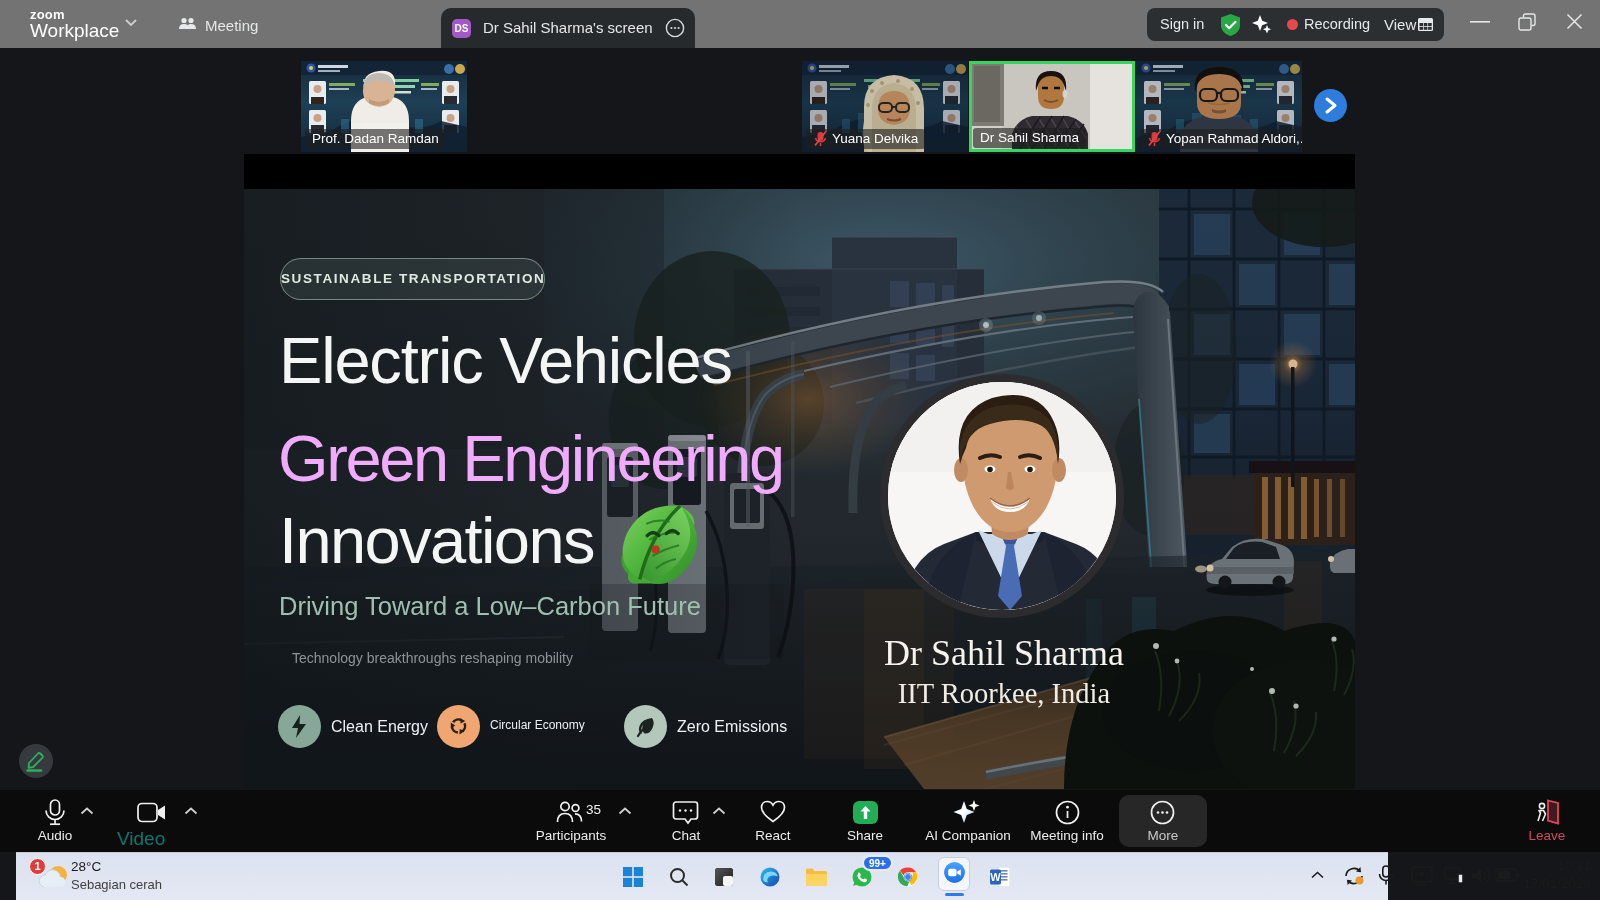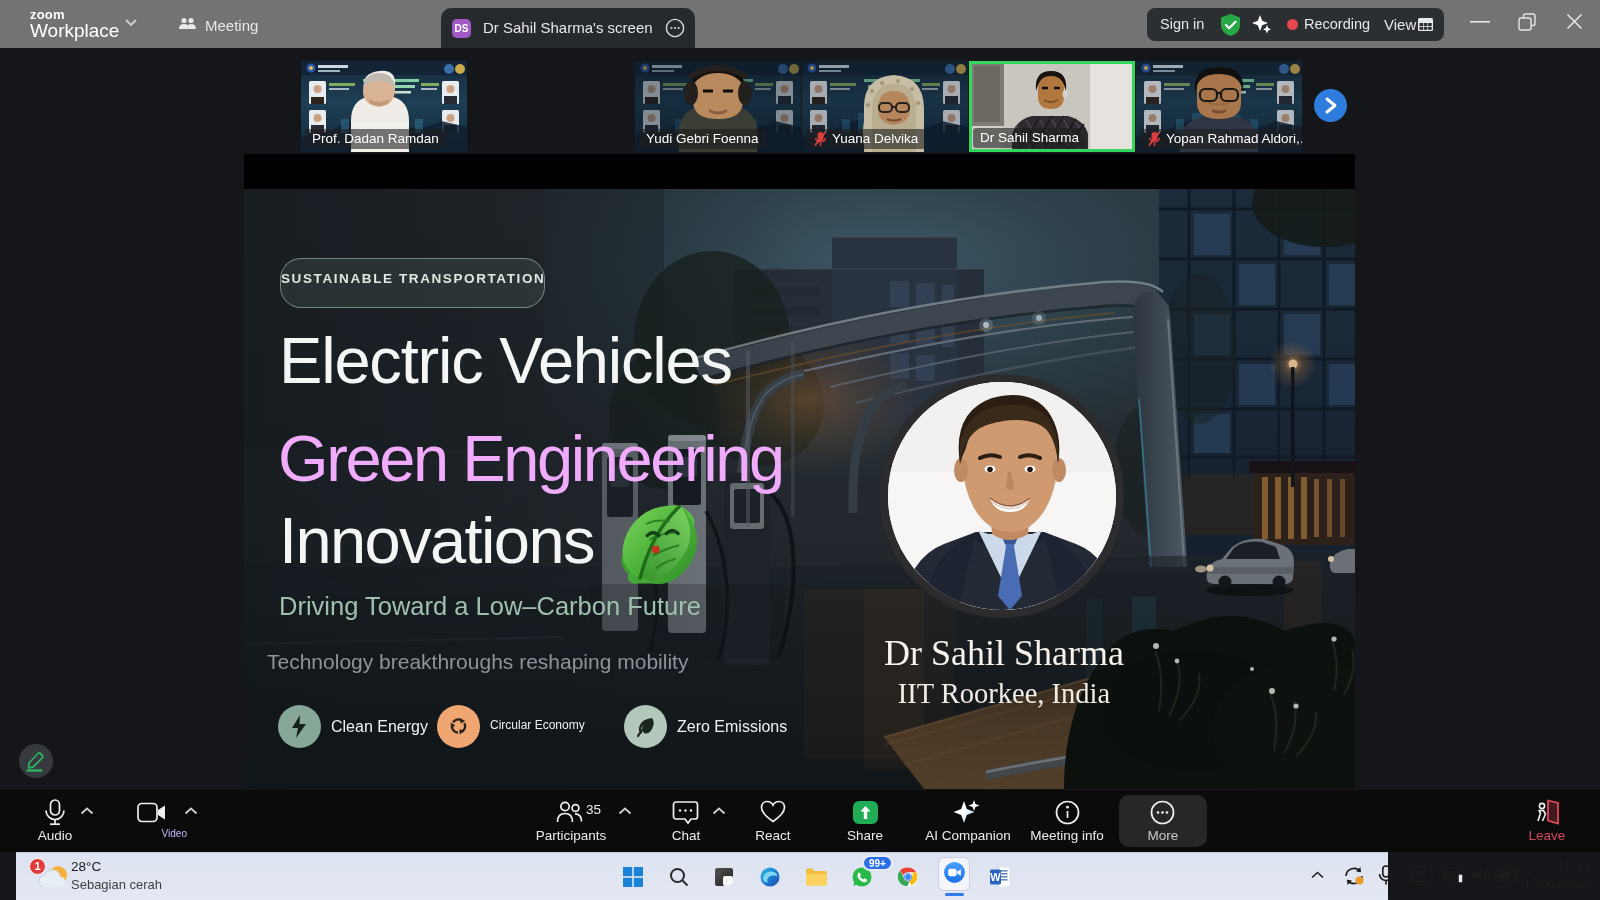--- a/index.html
+++ b/index.html
@@ -141,35 +141,20 @@
       <path d="M50 91 L50 60 Q50 40 66 36 L64 28 Q60 12 78 10 Q96 8 94 26 L92 36 Q108 40 108 60 L108 91 Z" fill="#f0ede8"></path>
       <path d="M62 30 Q62 14 78 13 Q94 14 94 28 Q94 44 78 46 Q62 44 62 30 Z" fill="#d9b494"></path>
       <path d="M62 26 Q64 12 78 12 Q92 12 94 26 Q88 20 78 20 Q68 20 62 26 Z" fill="#bfb9b2"></path>
       <path d="M68 38 Q78 44 88 38 L88 42 Q78 48 68 42 Z" fill="#c39a7a"></path>
       <rect x="50" y="62" width="58" height="29" fill="#f2f0ea"></rect>
     </svg>
     <div class="namelab">Prof. Dadan Ramdan</div>
   </div>
 
 
-  <div class="tile" style="left:635px;">
-    <svg width="166" height="91">
-        <use href="#poster"></use>
-      <rect width="166" height="91" fill="#0c1823" opacity=".45"></rect>
-      <path d="M44 91 L44 66 Q48 50 62 46 L104 46 Q118 50 122 66 L122 91 Z" fill="#3a3d33"></path>
-      <path d="M58 24 Q58 6 83 6 Q108 6 108 24 L108 40 Q108 58 83 58 Q58 58 58 40 Z" fill="#b98a5e"></path>
-      <path d="M56 30 Q54 8 83 6 Q112 8 110 30 L108 24 Q100 12 83 12 Q66 12 58 24 Z" fill="#15100c"></path>
-      <ellipse cx="56" cy="32" rx="7" ry="12" fill="#23201d"></ellipse>
-      <ellipse cx="110" cy="32" rx="7" ry="12" fill="#23201d"></ellipse>
-      <path d="M54 16 Q83 -2 112 16" stroke="#23201d" stroke-width="6" fill="none"></path>
-      <path d="M68 30 L78 30 M88 30 L98 30" stroke="#0d0a08" stroke-width="3"></path>
-      <path d="M74 48 Q83 53 92 48 L92 51 Q83 56 74 51 Z" fill="#8a5f3e"></path>
-    </svg>
-    <div class="namelab">Yudi Gebri Foenna</div>
-  </div>
 
   <div class="tile" style="left:802px;">
     <svg width="166" height="91">
         <use href="#poster"></use>
       <rect width="166" height="91" fill="#0c1823" opacity=".3"></rect>
       <path d="M62 91 L62 46 Q62 16 92 14 Q122 16 122 48 L122 91 Z" fill="#c6bda4"></path>
       <path d="M70 91 L70 50 Q70 24 92 22 Q114 24 114 50 L114 91 Z" fill="#b9ae90"></path>
       <path d="M76 48 Q76 30 92 30 Q108 30 108 48 Q108 62 92 64 Q76 62 76 48 Z" fill="#b5855c"></path>
       <rect x="77" y="42" width="13" height="9" rx="4" fill="none" stroke="#2a221c" stroke-width="2"></rect>
       <rect x="94" y="42" width="13" height="9" rx="4" fill="none" stroke="#2a221c" stroke-width="2"></rect>
@@ -457,27 +442,27 @@
       </g>
 
       <path d="M1086 374 Q1090 362 1104 360 L1111 360 L1111 384 L1090 384 Q1085 382 1086 374 Z" fill="#7e848a"></path>
       <circle cx="1087" cy="370" r="3" fill="#ffe9c0"></circle>
 
       <rect x="0" y="0" width="560" height="600" fill="url(#darkleft)"></rect>
       <rect x="0" y="0" width="1111" height="600" fill="#10151a" opacity=".18"></rect>
     </svg>
     </div>
 
-    <div class="abs" style="left:36px; top:104px; width:265px; height:50px; border:1.5px solid rgba(165,195,178,.6); border-radius:21px; background:rgba(160,190,170,.12); color:#dfe9e2; font-size:13.5px; font-weight:700; letter-spacing:1.6px; text-align:center; line-height:39px; white-space:nowrap;">SUSTAINABLE TRANSPORTATION</div>
+    <div class="abs" style="left:36px; top:104px; width:265px; height:42px; border:1.5px solid rgba(165,195,178,.6); border-radius:21px; background:rgba(160,190,170,.12); color:#dfe9e2; font-size:13.5px; font-weight:700; letter-spacing:1.6px; text-align:center; line-height:39px; white-space:nowrap;">SUSTAINABLE TRANSPORTATION</div>
 
     <div class="abs" style="left:35px; top:169px; font-size:65px; font-weight:500; color:#f4f6f6; letter-spacing:-1.2px;">Electric Vehicles</div>
     <div class="abs" style="left:34px; top:267px; font-size:65px; font-weight:500; color:#f0abfc; letter-spacing:-2.4px;">Green Engineering</div>
     <div class="abs" style="left:35px; top:349px; font-size:65px; font-weight:500; color:#f4f6f6; letter-spacing:-1.6px;">Innovations</div>
     <div class="abs" style="left:35px; top:438px; font-size:25.5px; color:#9fc0ae;">Driving Toward a Low–Carbon Future</div>
-    <div class="abs" style="left:23px; top:496px; font-size:21px; color:#8d9398;">Technology breakthroughs reshaping mobility</div>
+    <div class="abs" style="left:48px; top:496px; font-size:14px; color:#8d9398;">Technology breakthroughs reshaping mobility</div>
 
     <div class="abs" style="left:34px; top:551px; width:43px; height:43px; border-radius:50%; background:#87a798;">
       <svg class="abs" style="left:12px; top:9px;" width="18" height="25" viewBox="0 0 18 25">
           <path d="M10 1 L2 14 L8 14 L6 24 L16 10 L9.5 10 Z" fill="#16211c"></path>
         </svg>
     </div>
     <div class="abs" style="left:87px; top:564px; font-size:16px; color:#eef1f1;">Clean Energy</div>
     <div class="abs" style="left:193px; top:551px; width:43px; height:43px; border-radius:50%; background:#efa671;">
       <svg class="abs" style="left:9px; top:8px;" width="25" height="25" viewBox="0 0 25 25">
         <defs>
@@ -596,21 +581,21 @@
       </svg>
     <div class="abs" style="left:20px; top:38px; width:70px; text-align:center; color:#ececec; font-size:13.5px;">Audio</div>
 
     <svg class="abs" style="left:137px; top:12px;" width="30" height="21" viewBox="0 0 30 21" fill="none" stroke="#f0f0f0" stroke-width="1.7">
       <rect x="1" y="1.5" width="19" height="18" rx="4"></rect>
         <path d="M21 8 L28 3.5 L28 17.5 L21 13 Z" fill="#f0f0f0" stroke="none"></path>
     </svg>
     <svg class="abs" style="left:184px; top:17px;" width="14" height="8" viewBox="0 0 14 8">
         <path d="M1.5 6.5 L7 1.5 L12.5 6.5" stroke="#cfcfcf" stroke-width="1.8" fill="none"></path>
       </svg>
-    <div class="abs" style="left:117px; top:38px; width:70px; text-align:right; color:#c4b5fd; font-size:10px;">Video</div>
+    <div class="abs" style="left:117px; top:38px; width:70px; text-align:left; color:#0f766e; font-size:19px;">Video</div>
 
     <svg class="abs" style="left:556px; top:10px;" width="27" height="24" viewBox="0 0 27 24" fill="none" stroke="#f0f0f0" stroke-width="1.7">
       <circle cx="9" cy="6.5" r="4.2"></circle>
         <path d="M1.5 22 q0-8.5 7.5-8.5 q7.5 0 7.5 8.5"></path>
         <circle cx="19.5" cy="8" r="3.4"></circle>
         <path d="M19 13.8 q6.5 0 6.5 7.8"></path>
     </svg>
     <div class="abs" style="left:586px; top:12px; color:#f0f0f0; font-size:13.5px;">35</div>
     <svg class="abs" style="left:618px; top:17px;" width="14" height="8" viewBox="0 0 14 8">
         <path d="M1.5 6.5 L7 1.5 L12.5 6.5" stroke="#cfcfcf" stroke-width="1.8" fill="none"></path>

